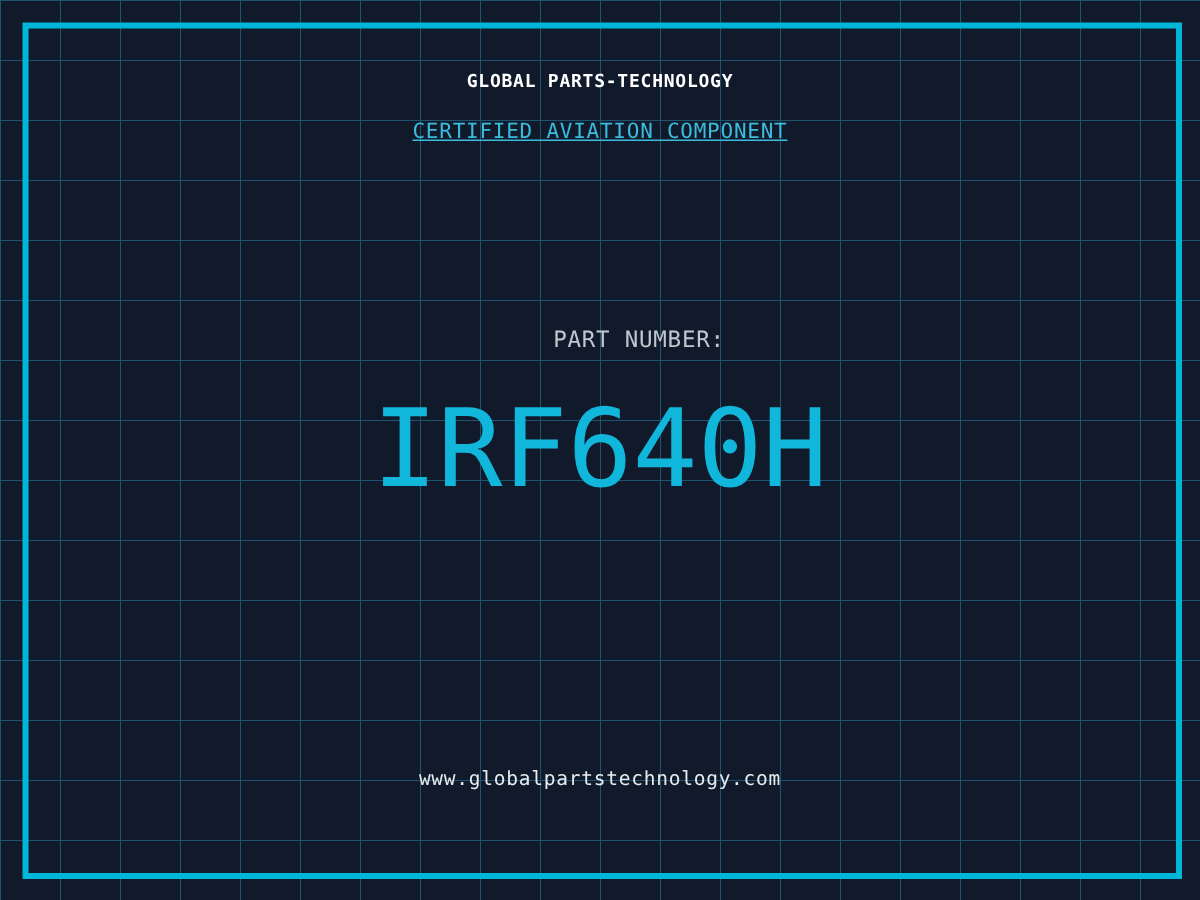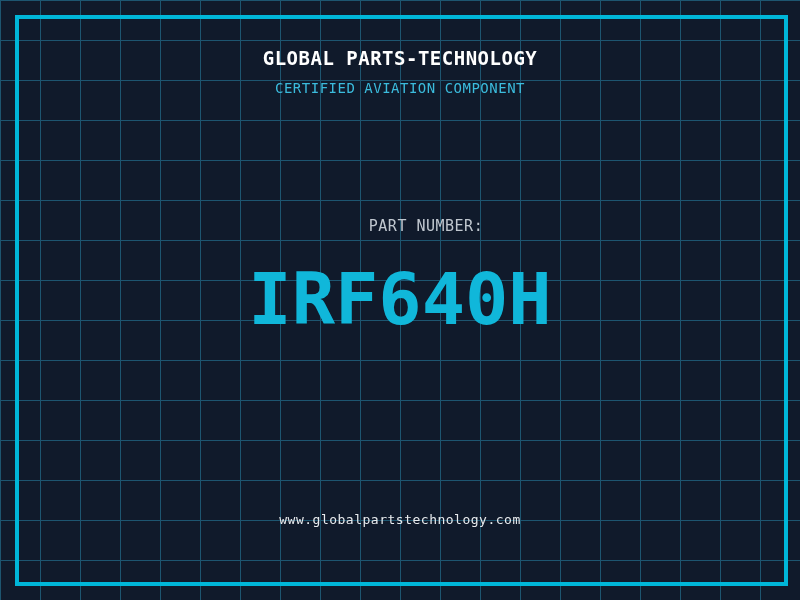--- a/index.html
+++ b/index.html
@@ -36,42 +36,43 @@
   .line {
     position: absolute;
     left: 0;
     width: 800px;
     text-align: center;
     white-space: pre;
   }
   .brand {
     top: 47px;
     color: var(--brand);
-    font-size: 19px;
+    font-size: 12px;
     font-weight: bold;
     letter-spacing: 0.5px;
   }
   .certified {
     top: 80px;
     color: var(--subtitle);
     font-size: 14px;
     letter-spacing: 0.5px;
+    text-decoration: underline;
   }
   .part-label {
     top: 217px;
     color: var(--part-label);
     font-size: 15px;
     letter-spacing: 0.5px;
     margin-left: 26px;
   }
   .part-number {
     top: 258px;
     color: var(--part-number);
     font-size: 72px;
-    font-weight: bold;
+    font-weight: normal;
     line-height: 1.16;
     letter-spacing: 0;
   }
   .url {
     top: 512px;
     color: var(--url);
     font-size: 13px;
     letter-spacing: 0.5px;
   }
 </style>

